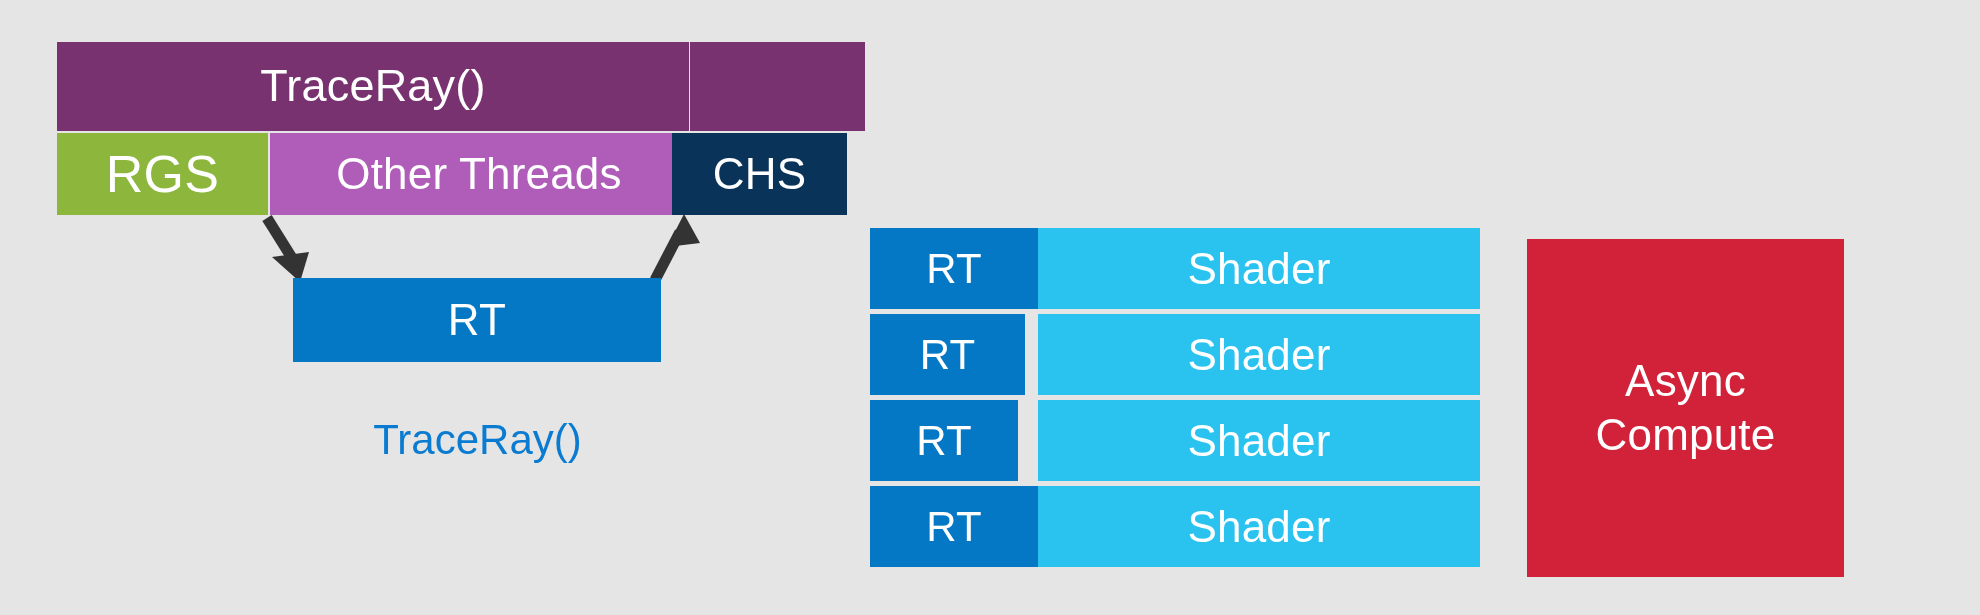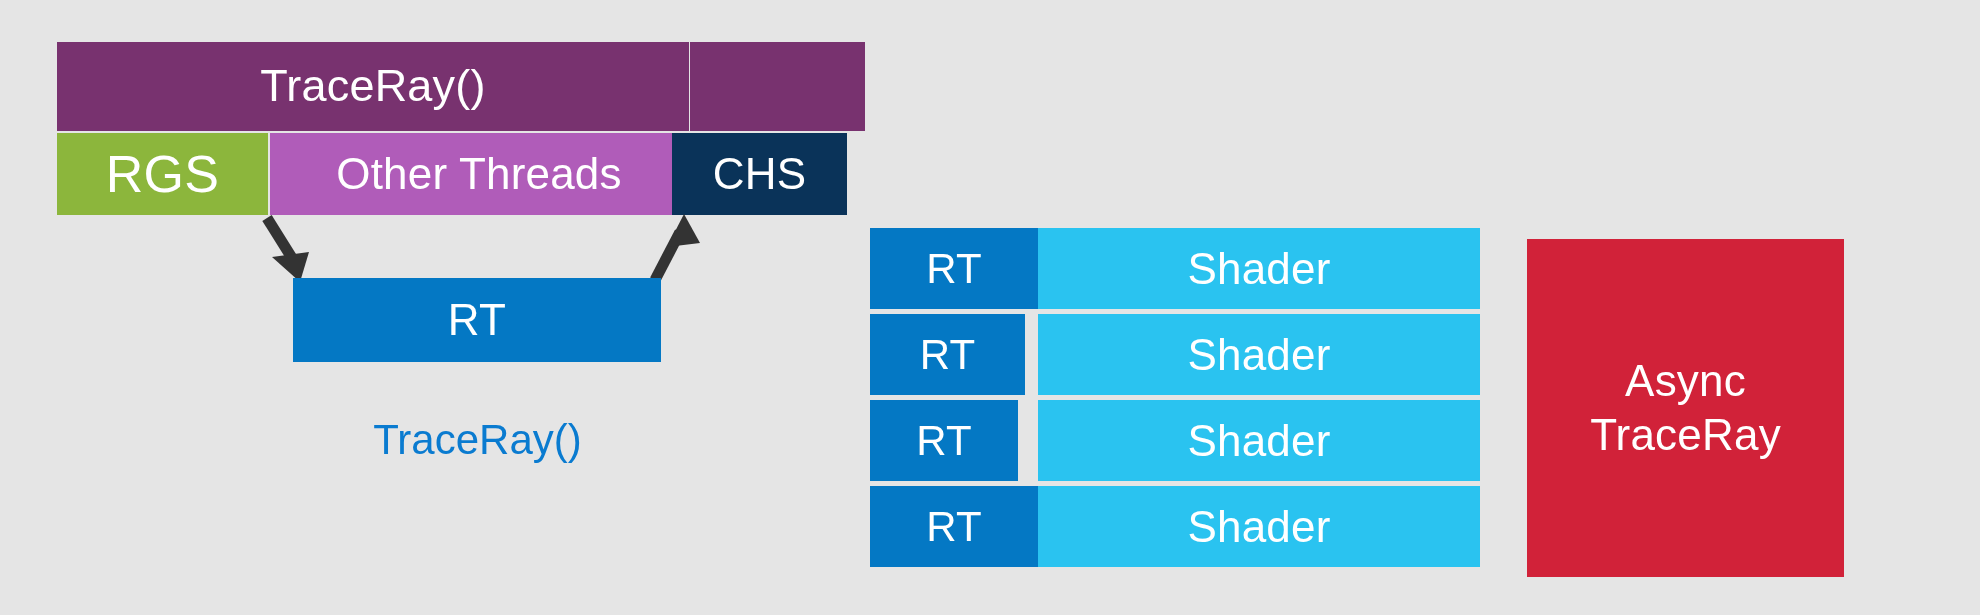--- a/index.html
+++ b/index.html
@@ -76,16 +76,16 @@
       <div class="box rt-cell" style="top: 314px; height: 81px; width: 155px; background: rgb(4, 120, 196);">RT</div>
       <div class="box shader-cell" style="top: 314px; height: 81px; background: rgb(42, 195, 240);">Shader</div>
       <div class="box rt-cell" style="top: 400px; height: 81px; width: 148px; background: rgb(4, 120, 196);">RT</div>
       <div class="box shader-cell" style="top: 400px; height: 81px; background: rgb(42, 195, 240);">Shader</div>
       <div class="box rt-cell" style="top: 486px; height: 81px; width: 168px; background: rgb(4, 120, 196);">RT</div>
       <div class="box shader-cell" style="top: 486px; height: 81px; background: rgb(42, 195, 240);">Shader</div>
     </div>
 
   <div class="box" id="async-compute-box">
     <div>Async</div>
-    <div>TraceRay</div>
+    <div>Compute</div>
   </div>
 
 </div>
 
 </body></html>

